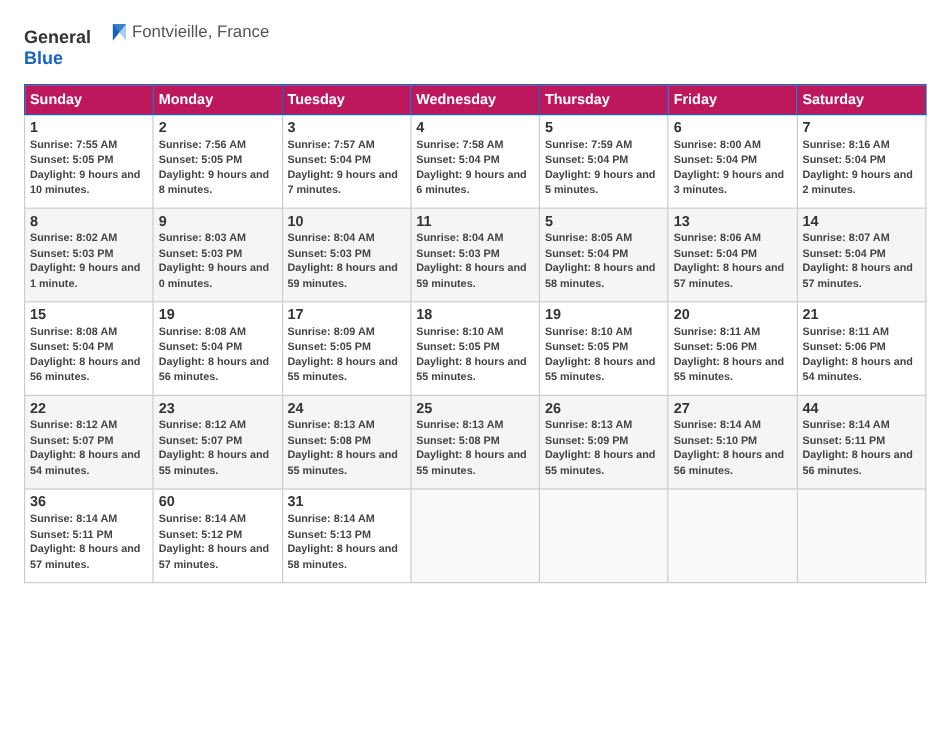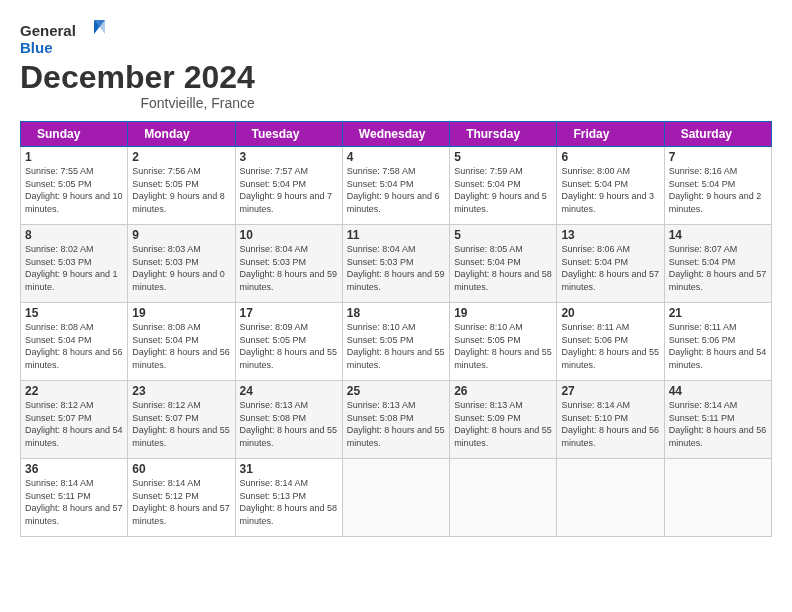--- a/index.html
+++ b/index.html
@@ -14,21 +14,20 @@
       width: 792px;
       height: 612px;
       padding: 18px 20px 10px 20px;
       background: #fff;
     }
     .header {
       display: flex;
       justify-content: flex-start;
       align-items: flex-start;
       margin-bottom: 10px;
-      flex-direction: column;
     }
     .logo {
       display: flex;
       align-items: center;
     }
     .title-block {
       text-align: right;
     }
     .month-title {
       font-size: 32px;
@@ -39,25 +38,25 @@
     .location {
       font-size: 14px;
       color: #555;
     }
     table {
       width: 100%;
       border-collapse: collapse;
       table-layout: fixed;
     }
     thead tr th {
-      background-color: #a21caf;
+      background-color: #be185d;
       color: #fff;
       font-size: 12px;
       font-weight: bold;
-      padding: 5px 16px;
+      padding: 5px 4px;
       text-align: left;
       border: 1px solid #1565c0;
     }
     tbody tr td {
       border: 1px solid #ccc;
       vertical-align: top;
       padding: 3px 4px;
       font-size: 9.5px;
       color: #333;
       height: 78px;
@@ -70,20 +69,21 @@
       font-size: 12px;
       font-weight: bold;
       color: #333;
       display: block;
       margin-bottom: 1px;
     }
     .day-info {
       font-size: 9px;
       color: #444;
       line-height: 1.4;
+      font-weight: bold;
     }
     td.empty {
       background: #f9f9f9;
     }
   </style>
 </head>
 <body>
 
 <div class="page">
   <div class="header">
@@ -91,21 +91,20 @@
     <div style="display:flex;flex-direction:column;line-height:1.1;">
       <svg width="90" height="42">
         <text x="0" y="18" font-size="15" font-weight="bold" fill="#333" font-family="Arial">General</text>
         <text x="0" y="35" font-size="15" font-weight="bold" fill="#1565c0" font-family="Arial">Blue</text>
         <polygon points="74,2 85,2 74,16" fill="#1565c0"></polygon>
         <polygon points="74,2 85,2 85,16" fill="#5b9bd5" opacity="0.5"></polygon>
       </svg>
     </div>
   </div>
     <div class="title-block">
-      <div class="month-title">December 2024</div>
       <div class="location">Fontvieille, France</div>
     </div>
   </div>
 
   <table>
     <thead>
       <tr>
         <th>Sunday</th>
         <th>Monday</th>
         <th>Tuesday</th>

